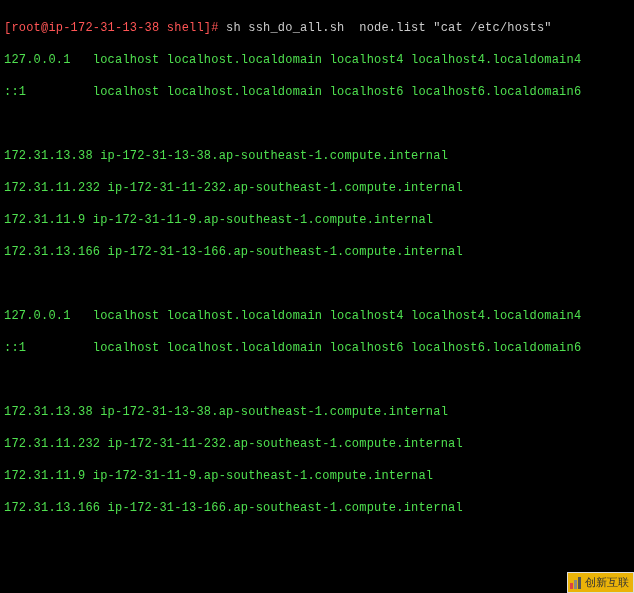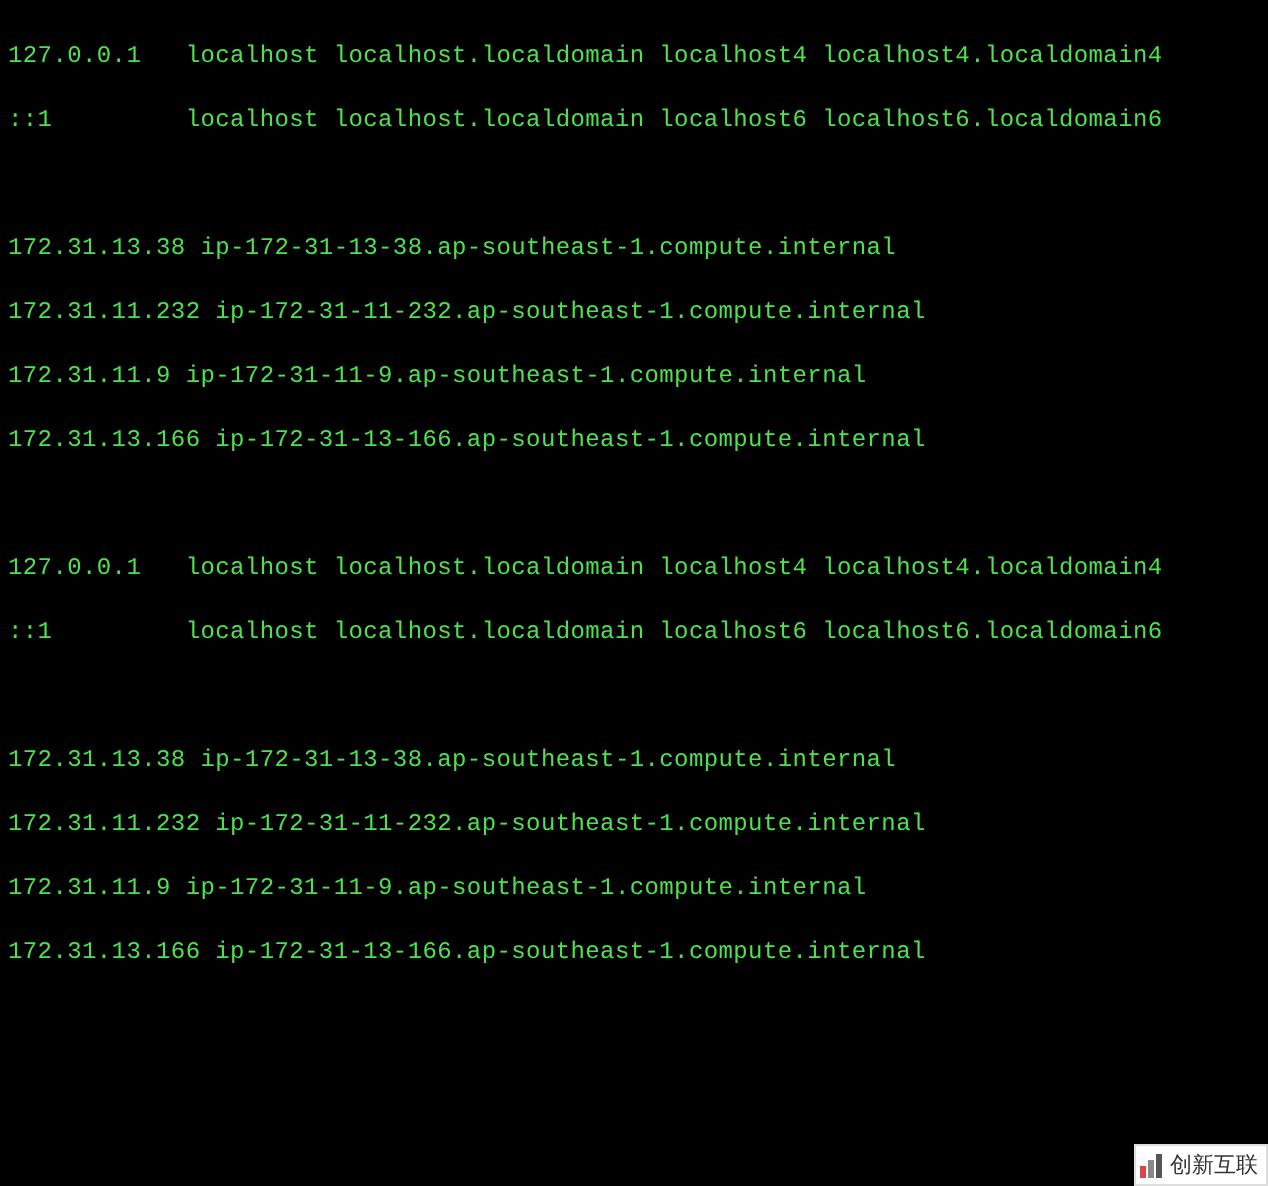--- a/index.html
+++ b/index.html
@@ -20,21 +20,21 @@
     white-space: pre;
     letter-spacing: 0.2px;
   }
   .prompt-user { color: #ff5555; }
   .prompt-cmd  { color: #cccccc; }
   .line { display:block; }
   .watermark {
     position: absolute;
     right: 0;
     bottom: 0;
-    background: #ffffff;
+    background: #eab308;
     font-family: "SimSun","Microsoft YaHei",sans-serif;
     font-size: 11px;
     color: #333;
     padding: 2px 4px 2px 2px;
     display: flex;
     align-items: center;
     gap: 4px;
     border: 1px solid #ddd;
   }
   .wm-logo {
@@ -47,20 +47,21 @@
     background: #555;
   }
   .wm-logo .b1 { height: 6px; background:#d44; }
   .wm-logo .b2 { height: 9px; background:#888; }
   .wm-logo .b3 { height: 12px; background:#555; }
 </style>
 </head>
 <body>
 
 <div class="terminal">
+<span class="line"><span class="prompt-user">[root@ip-172-31-13-38 shell]#</span> <span class="prompt-cmd">sh ssh_do_all.sh  node.list "cat /etc/hosts"</span></span>
 <span class="line">127.0.0.1   localhost localhost.localdomain localhost4 localhost4.localdomain4</span>
 <span class="line">::1         localhost localhost.localdomain localhost6 localhost6.localdomain6</span>
 <span class="line"> </span>
 <span class="line">172.31.13.38 ip-172-31-13-38.ap-southeast-1.compute.internal</span>
 <span class="line">172.31.11.232 ip-172-31-11-232.ap-southeast-1.compute.internal</span>
 <span class="line">172.31.11.9 ip-172-31-11-9.ap-southeast-1.compute.internal</span>
 <span class="line">172.31.13.166 ip-172-31-13-166.ap-southeast-1.compute.internal</span>
 <span class="line"> </span>
 <span class="line">127.0.0.1   localhost localhost.localdomain localhost4 localhost4.localdomain4</span>
 <span class="line">::1         localhost localhost.localdomain localhost6 localhost6.localdomain6</span>

